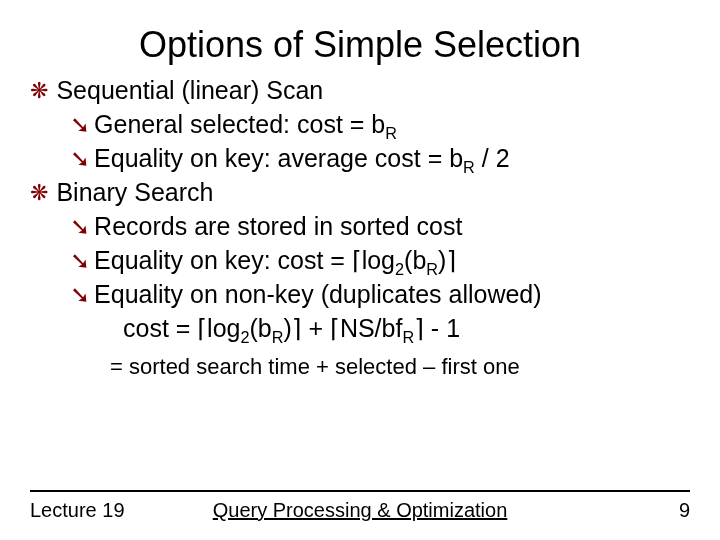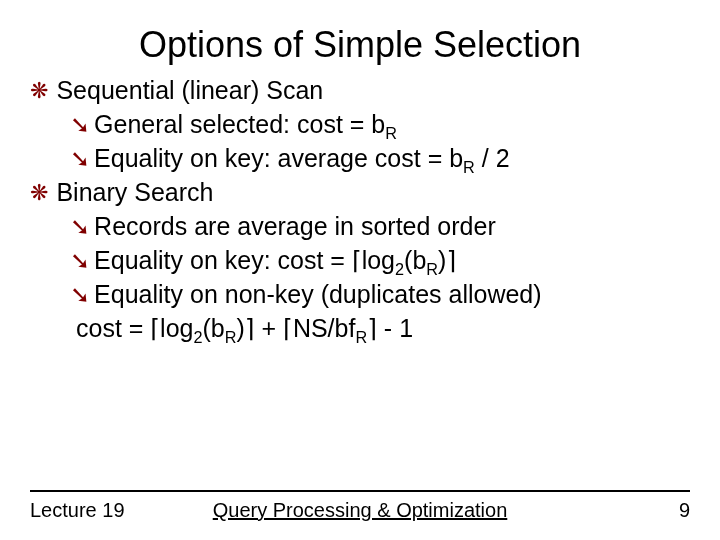--- a/index.html
+++ b/index.html
@@ -35,21 +35,21 @@
   .lvl1 {
     display: flex;
     align-items: flex-start;
   }
   .lvl2 {
     display: flex;
     align-items: flex-start;
     margin-left: 40px;
   }
   .lvl3 {
-    margin-left: 46px;
+    margin-left: 93px;
   }
   .bullet1 {
     color: #800000;
     font-size: 22px;
     line-height: 34px;
     margin-right: 8px;
     flex: 0 0 auto;
   }
   .bullet2 {
     color: #800000;
@@ -126,39 +126,40 @@
       </span>
     </div>
 
     <div class="lvl1">
       <span class="bullet1">❋</span>
       <span class="text">Binary Search</span>
     </div>
 
     <div class="lvl2">
       <span class="bullet2">➘</span>
-      <span class="text">Records are average in sorted order</span>
+      <span class="text">Records are stored in sorted cost</span>
     </div>
 
     <div class="lvl2">
       <span class="bullet2">➘</span>
       <span class="text">
         <span>Equality on key: cost = </span><span>⌈</span><span>log</span><sub>2</sub><span>(b</span><sub>R</sub><span>)</span><span>⌉</span>
       </span>
     </div>
 
     <div class="lvl2">
       <span class="bullet2">➘</span>
       <span class="text">Equality on non-key (duplicates allowed)</span>
     </div>
 
     <div class="lvl3">
       <span>cost = </span><span>⌈</span><span>log</span><sub>2</sub><span>(b</span><sub>R</sub><span>)</span><span>⌉</span><span> + </span><span>⌈</span><span>NS/bf</span><sub>R</sub><span>⌉</span><span> - 1</span>
     </div>
 
+    <div class="note">= sorted search time + selected – first one</div>
 
   </div>
 
   <div class="footline"></div>
 
   <div class="footer">
     <span class="left">Lecture 19</span>
     <span class="center">Query Processing &amp; Optimization</span>
     <span class="right">9</span>
   </div>

